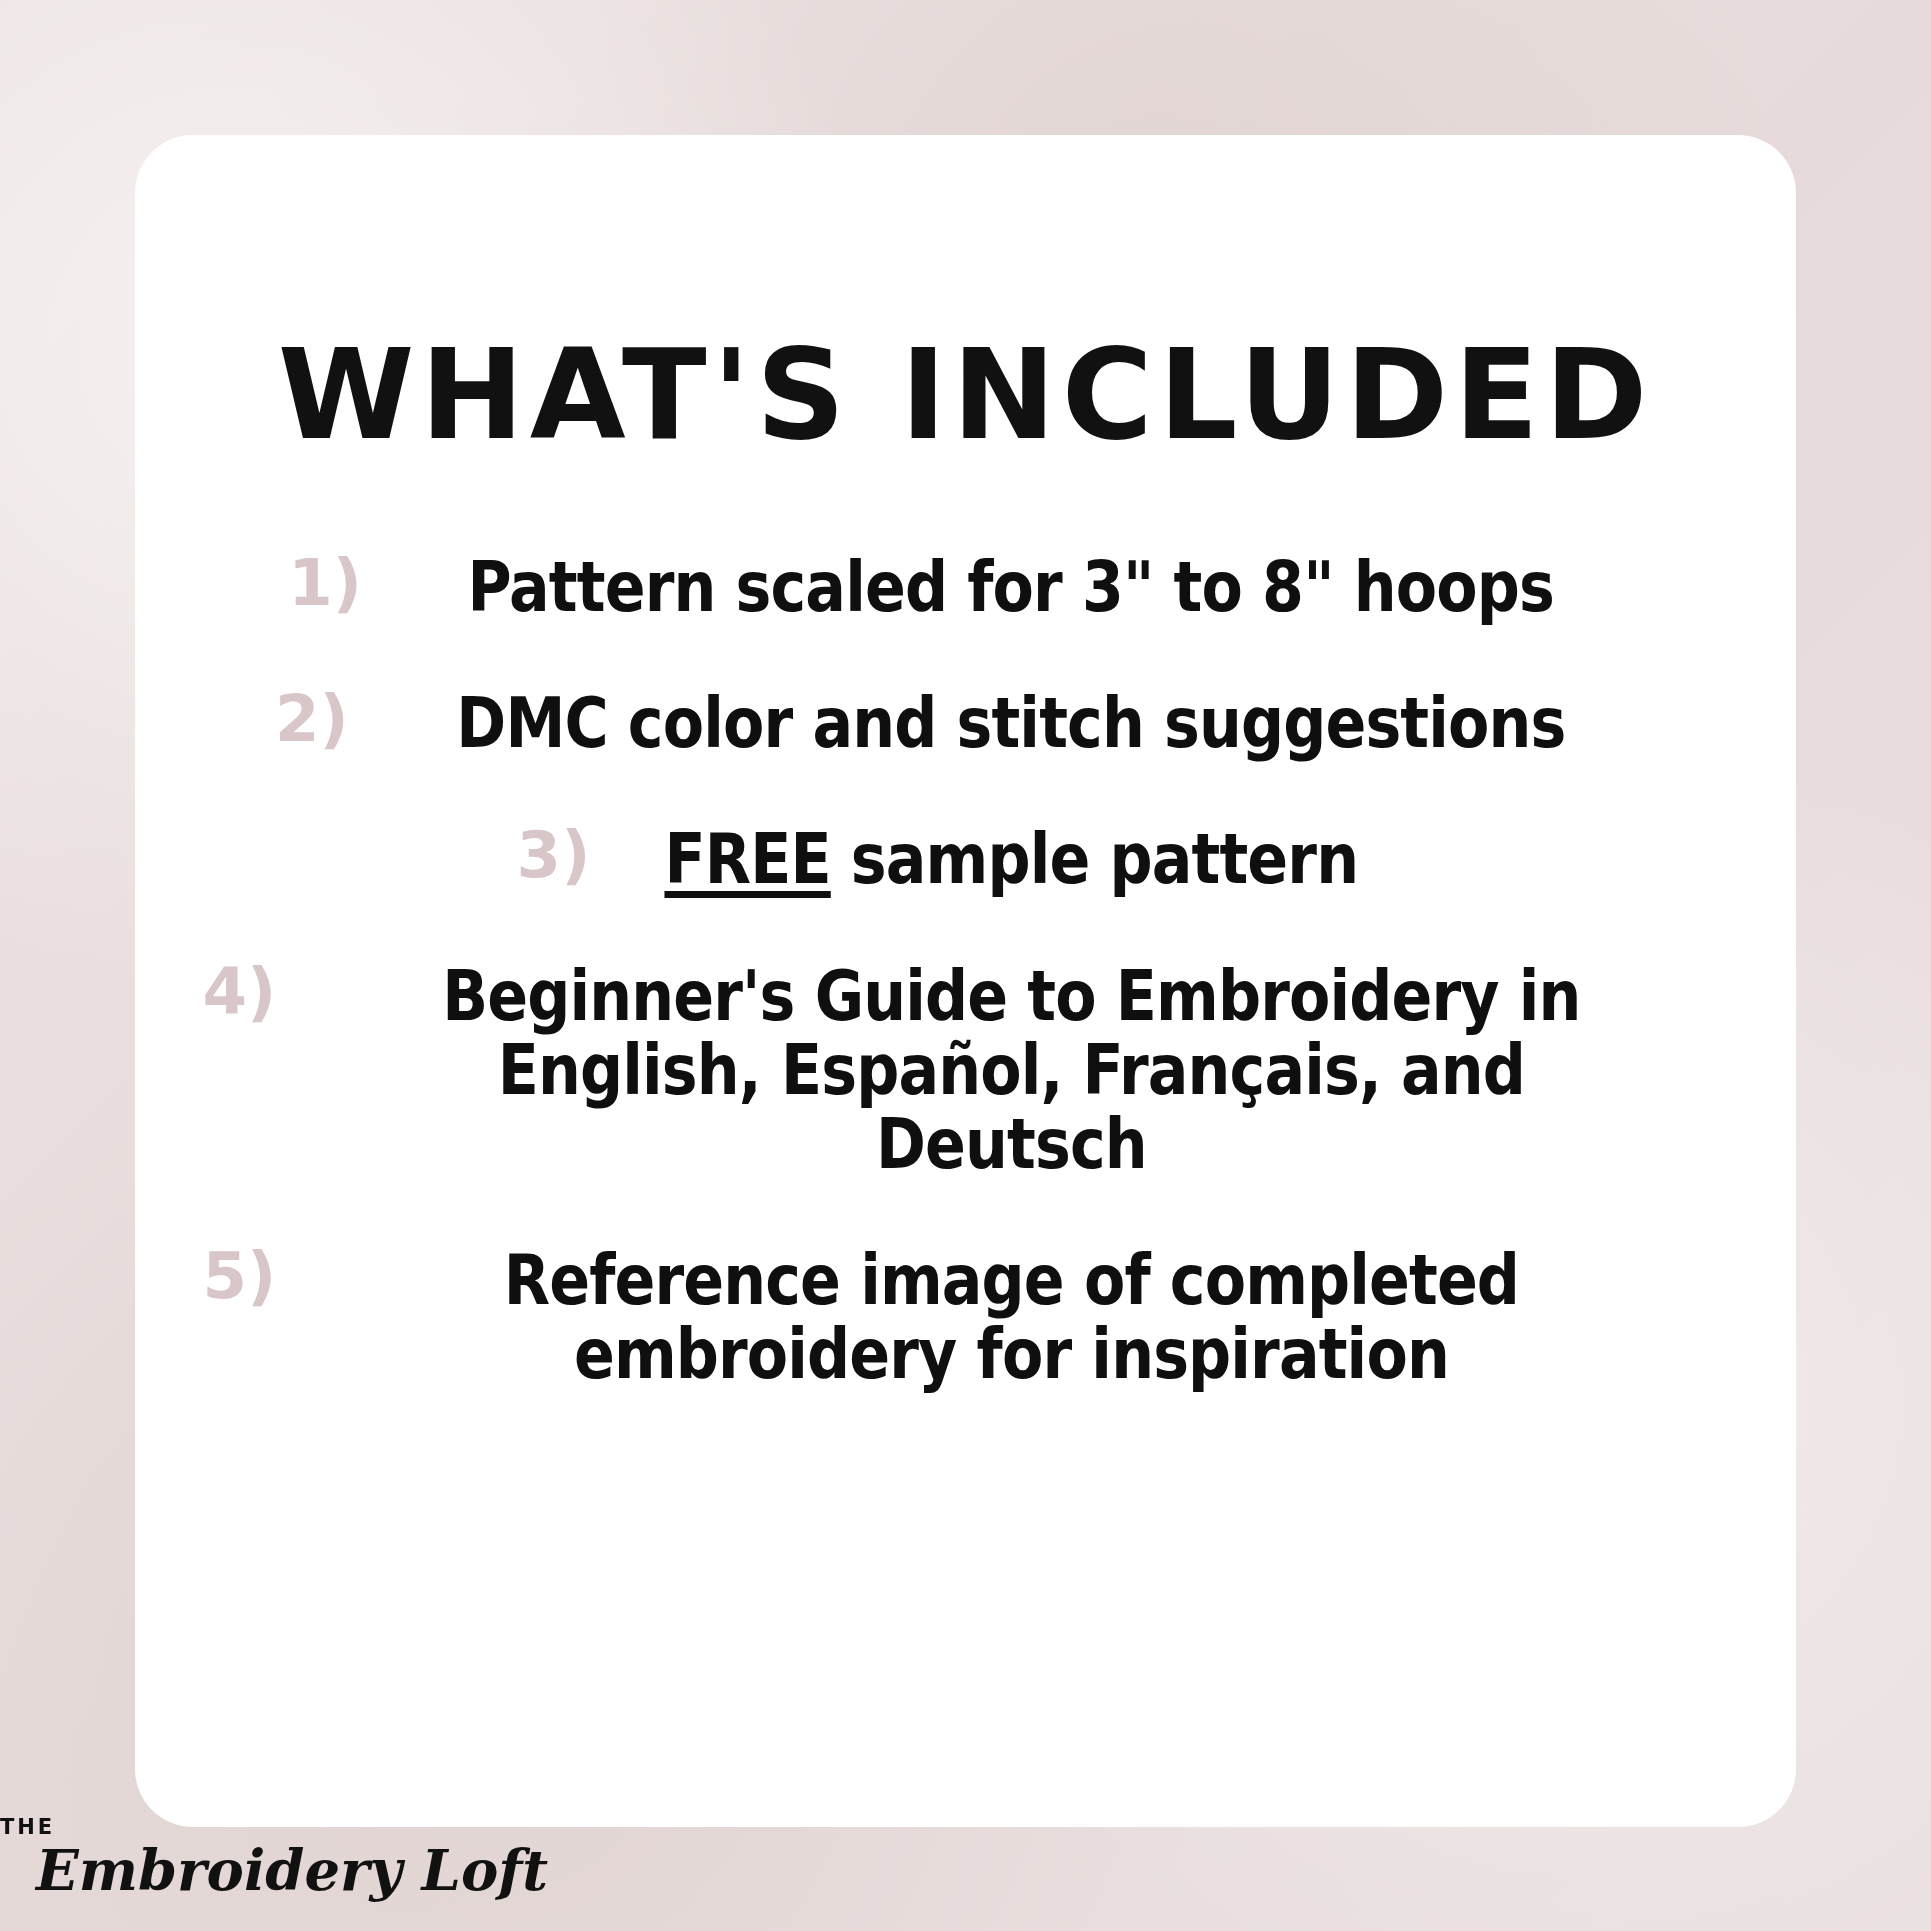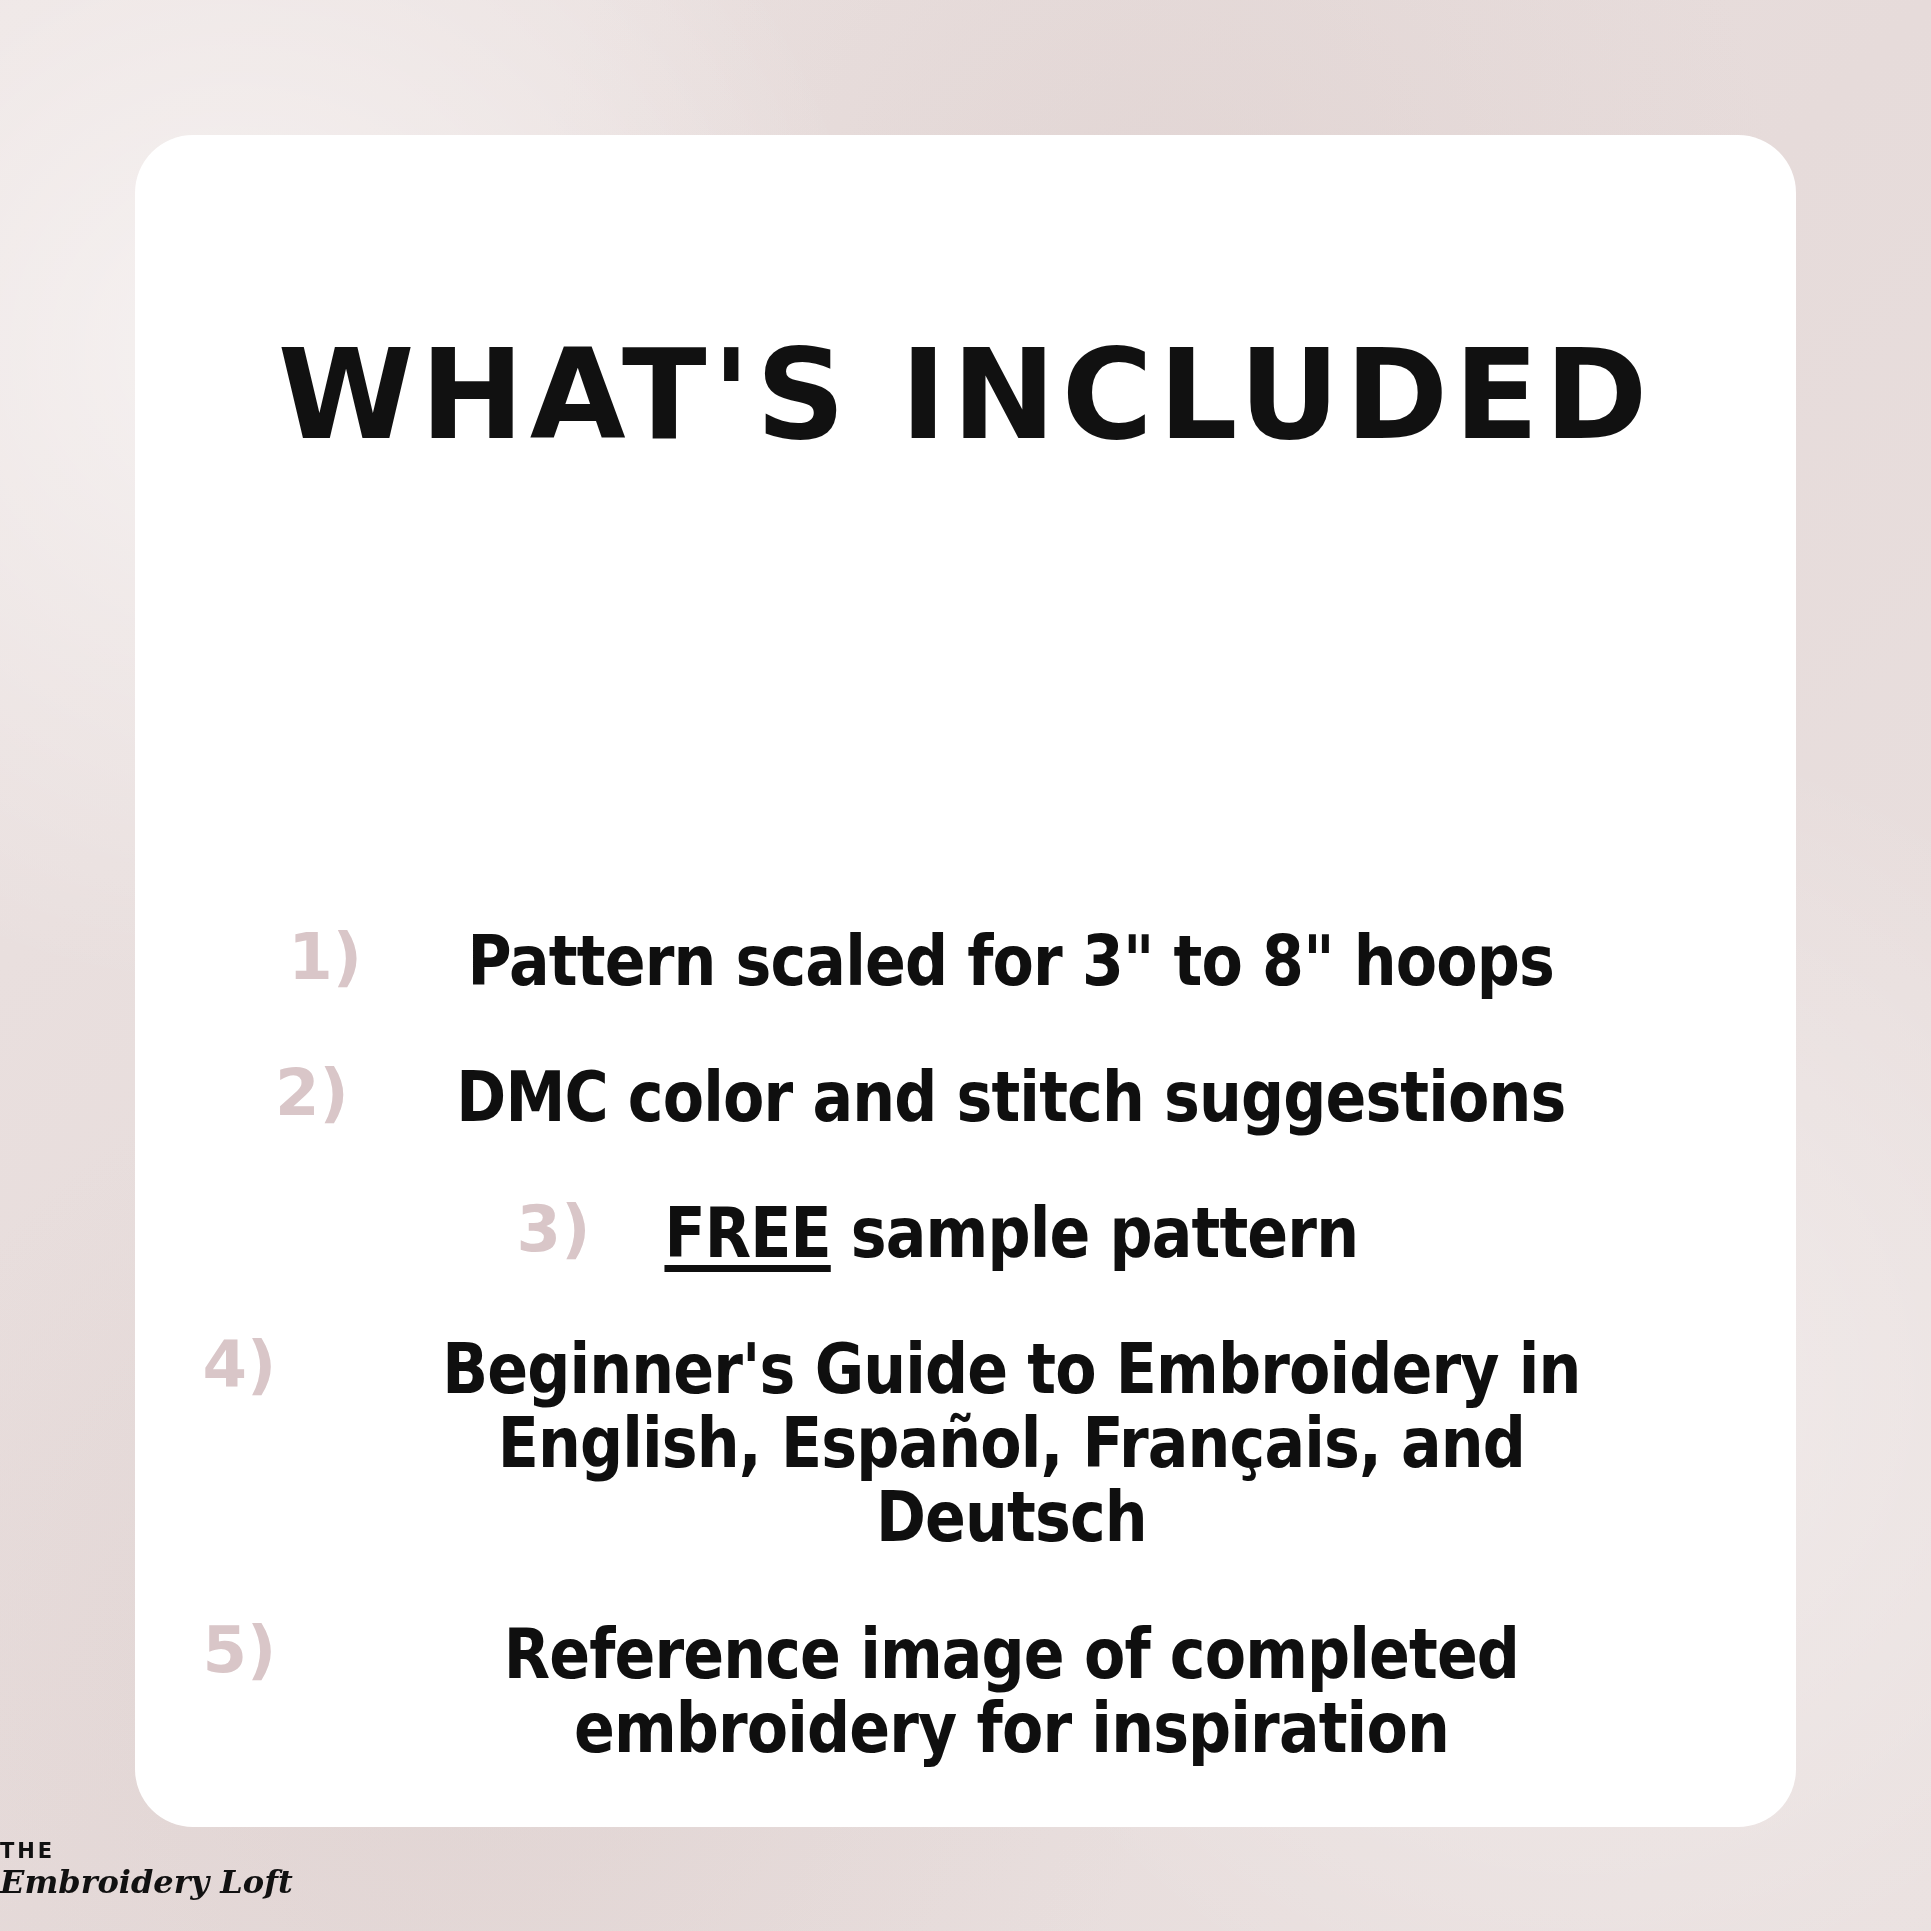--- a/index.html
+++ b/index.html
@@ -32,21 +32,20 @@
     left: 135px;
     top: 135px;
     width: 1661px;
     height: 1692px;
     background: #ffffff;
     border-radius: 58px;
     box-sizing: border-box;
     display: flex;
     flex-direction: column;
     align-items: center;
-    justify-content: space-between;
   }
   .title {
     margin-top: 198px;
     font-family: "DejaVu Sans", sans-serif;
     font-weight: 700;
     font-size: 124px;
     letter-spacing: 5.8px;
     color: #111111;
     text-align: center;
     line-height: 1;
@@ -111,23 +110,24 @@
     font-size: 21px;
     letter-spacing: 2.9px;
     color: #111111;
     line-height: 1;
     margin-bottom: 3.9px;
   }
   .footer .brand {
     font-family: "DejaVu Serif", serif;
     font-style: italic;
     font-weight: 700;
-    font-size: 32px;
+    font-size: 56px;
     color: #111111;
     line-height: 1;
+    padding-left: 36px;
   }
 </style>
 </head>
 <body>
 
 <div class="page">
 
   <div class="card">
 
     <div class="title">WHAT'S INCLUDED</div>

